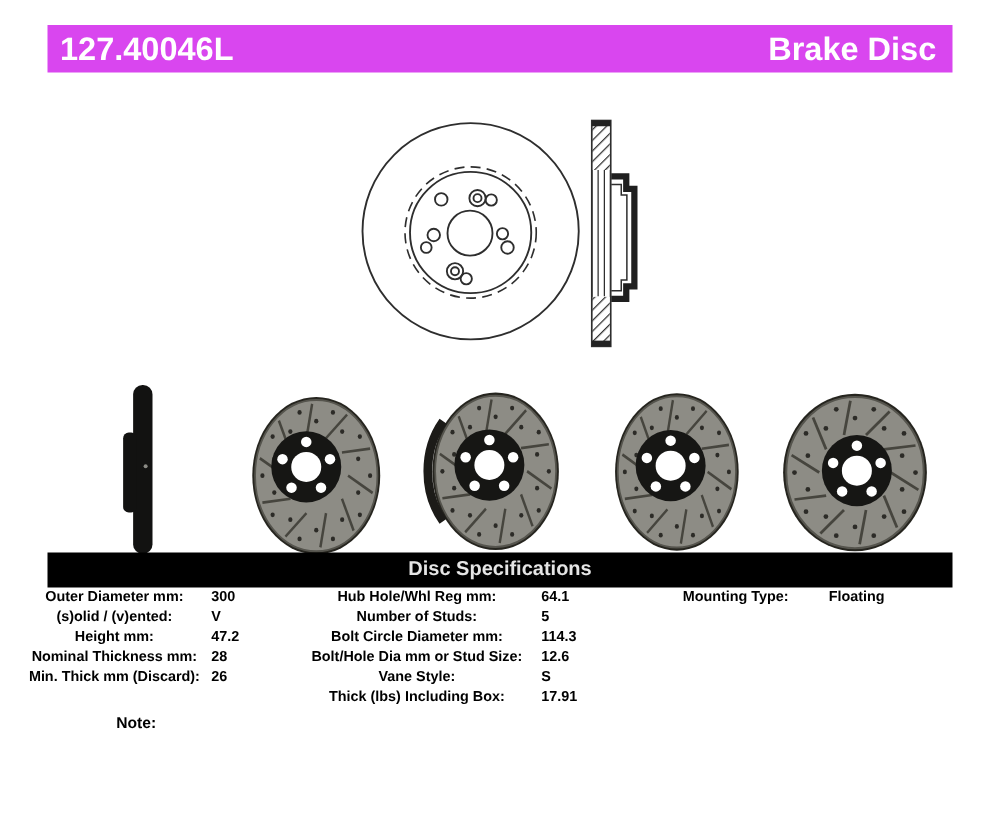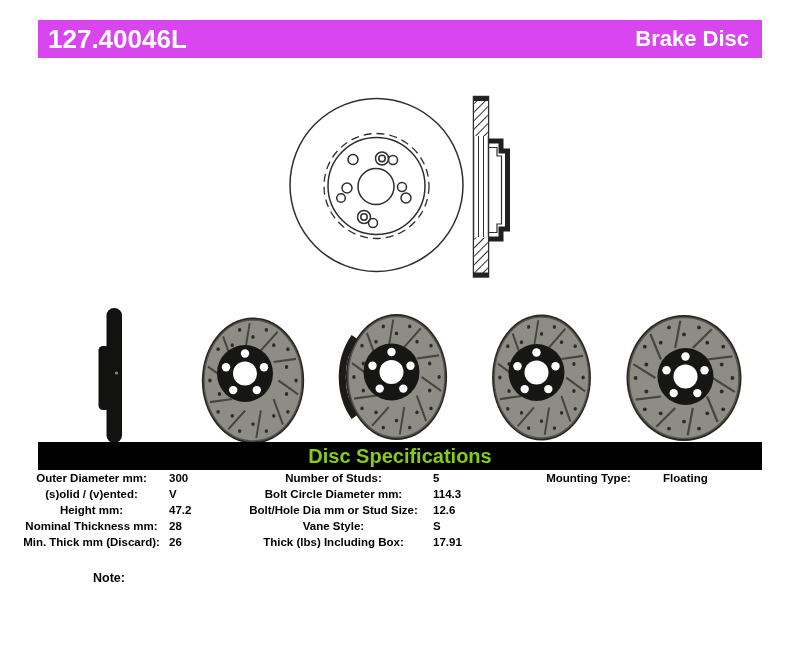--- a/index.html
+++ b/index.html
@@ -7,29 +7,29 @@
     position:relative;width:800px;height:655px;background:#ffffff;overflow:hidden;
     font-family:"Liberation Sans", sans-serif;font-weight:700;color:#000;
   }
   
   .hdr-bar{
     position:absolute;left:38px;top:20px;width:724px;height:38px;background:#d946ef;
     display:flex;align-items:center;justify-content:space-between;box-sizing:border-box;
     padding:0 13px 0 10px;
   }
   .hdr-part{color:#fff;font-size:26px;letter-spacing:0px;}
-  .hdr-title{color:#fff;font-size:22px;}
+  .hdr-title{color:#fff;font-size:26px;}
   
   #gfx{position:absolute;left:0;top:0;width:800px;height:655px;pointer-events:none;}
   
   .spec-bar{
     position:absolute;left:38px;top:442px;width:724px;height:28px;background:#000;
     display:flex;align-items:center;justify-content:center;
   }
-  .spec-bar span{color:#84cc16;font-size:20px;}
+  .spec-bar span{color:#e5e5e5;font-size:16px;}
   
   .spec-col{position:absolute;top:470px;font-size:11.5px;line-height:16px;}
   .spec-row{display:flex;white-space:nowrap;}
   .spec-label{display:inline-block;text-align:center;}
   .spec-value{display:inline-block;margin-left:6px;text-align:center;}
   #col-left{left:20px;}   #col-left  .spec-label{width:143px;}
   #col-mid{left:240px;}   #col-mid   .spec-label{width:187px;}
   #col-right{left:520px;} #col-right .spec-label{width:137px;}
   .note{position:absolute;left:93px;top:571px;font-size:12.5px;}
 </style>
@@ -188,20 +188,24 @@
       <span class="spec-value">28</span>
     </div>
     <div class="spec-row">
       <span class="spec-label">Min. Thick mm (Discard):</span>
       <span class="spec-value">26</span>
     </div>
   </div>
 
   <div class="spec-col" id="col-mid">
     <div class="spec-row">
+      <span class="spec-label">Hub Hole/Whl Reg mm:</span>
+      <span class="spec-value">64.1</span>
+    </div>
+    <div class="spec-row">
       <span class="spec-label">Number of Studs:</span>
       <span class="spec-value">5</span>
     </div>
     <div class="spec-row">
       <span class="spec-label">Bolt Circle Diameter mm:</span>
       <span class="spec-value">114.3</span>
     </div>
     <div class="spec-row">
       <span class="spec-label">Bolt/Hole Dia mm or Stud Size:</span>
       <span class="spec-value">12.6</span>

